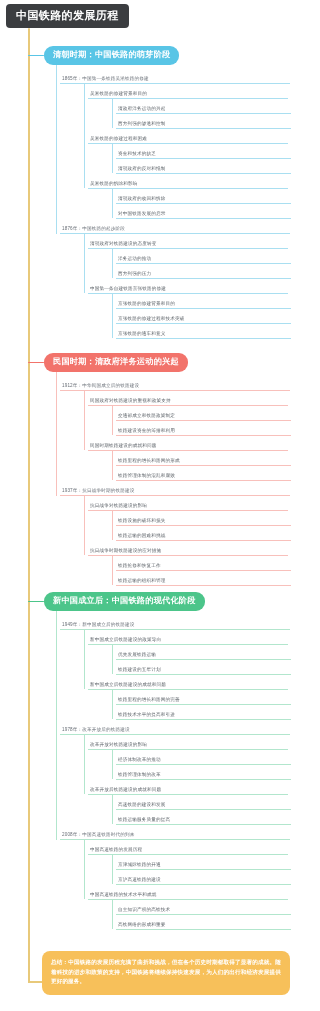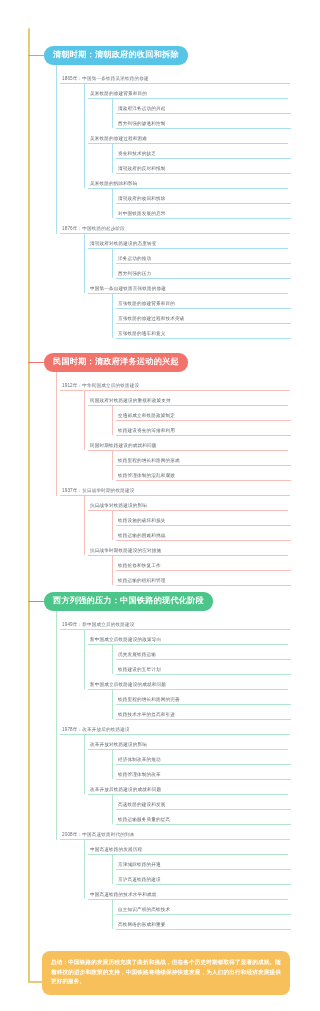--- a/index.html
+++ b/index.html
@@ -125,25 +125,26 @@
     background: #e8c97a;
   }
 </style>
 </head>
 <body>
 
 <div id="canvas">
 
   <div class="root-spine" id="root-spine" style="height: 954px;"></div>
 
+  <div class="root-node">中国铁路的发展历程</div>
 
   <div id="sections-layer">
       <div class="section"></div>
       <div class="sec-connector" style="left: 28px; top: 54.5px; width: 16px; background: rgb(89, 197, 230);"></div>
-      <div class="sec-header" style="left: 44px; top: 46px; background: rgb(89, 197, 230);">清朝时期：清朝政府的收回和拆除</div>
+      <div class="sec-header" style="left: 44px; top: 46px; background: rgb(89, 197, 230);">清朝时期：中国铁路的萌芽阶段</div>
       <div class="row lv-year" style="left: 60px; top: 69px; width: 230px;">
         <div class="underline" style="width: 230px; background: rgb(169, 223, 241);"></div>
         <div class="txt">1865年：中国第一条铁路吴淞铁路的修建</div>
       </div>
       <div class="row lv-mid" style="left: 88px; top: 84px; width: 200px;">
         <div class="underline" style="width: 200px; background: rgb(169, 223, 241);"></div>
         <div class="txt">吴淞铁路的修建背景和目的</div>
       </div>
       <div class="row lv-leaf" style="left: 116px; top: 99px; width: 175px;">
         <div class="underline" style="width: 175px; background: rgb(169, 223, 241);"></div>
@@ -278,21 +279,21 @@
       </div>
       <div class="row lv-leaf" style="left: 116px; top: 571px; width: 175px;">
         <div class="underline" style="width: 175px; background: rgb(248, 192, 187);"></div>
         <div class="txt">铁路运输的组织和管理</div>
       </div>
       <div class="rail" style="left: 112px; top: 555px; height: 30px; background: rgb(248, 192, 187);"></div>
       <div class="rail" style="left: 84px; top: 495px; height: 60px; background: rgb(248, 192, 187);"></div>
       <div class="rail" style="left: 56px; top: 372px; height: 124px; background: rgb(248, 192, 187);"></div>
       <div class="section"></div>
       <div class="sec-connector" style="left: 28px; top: 600.5px; width: 16px; background: rgb(76, 197, 138);"></div>
-      <div class="sec-header" style="left: 44px; top: 592px; background: rgb(76, 197, 138);">西方列强的压力：中国铁路的现代化阶段</div>
+      <div class="sec-header" style="left: 44px; top: 592px; background: rgb(76, 197, 138);">新中国成立后：中国铁路的现代化阶段</div>
       <div class="row lv-year" style="left: 60px; top: 615px; width: 230px;">
         <div class="underline" style="width: 230px; background: rgb(178, 230, 205);"></div>
         <div class="txt">1949年：新中国成立后的铁路建设</div>
       </div>
       <div class="row lv-mid" style="left: 88px; top: 630px; width: 200px;">
         <div class="underline" style="width: 200px; background: rgb(178, 230, 205);"></div>
         <div class="txt">新中国成立后铁路建设的政策导向</div>
       </div>
       <div class="row lv-leaf" style="left: 116px; top: 645px; width: 175px;">
         <div class="underline" style="width: 175px; background: rgb(178, 230, 205);"></div>

